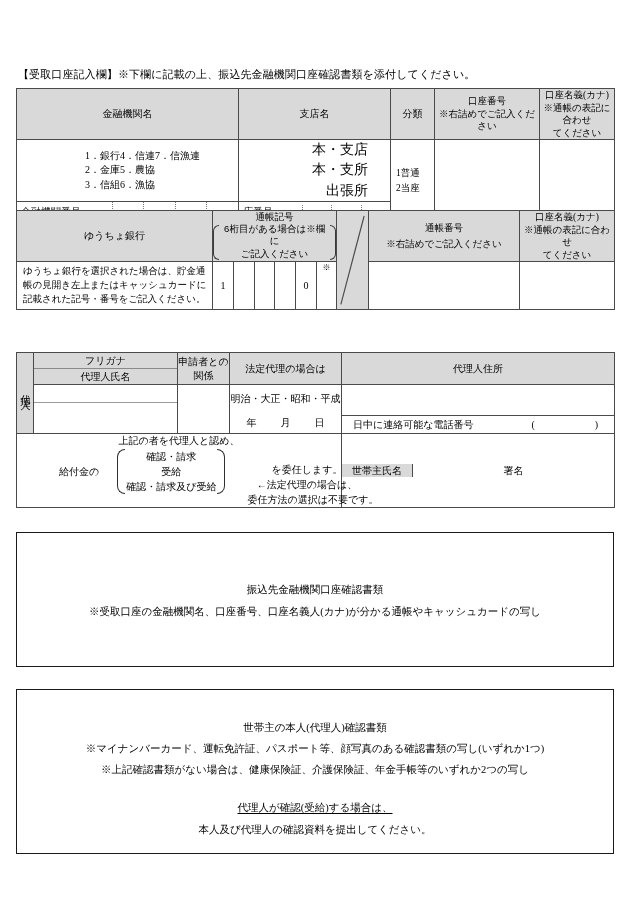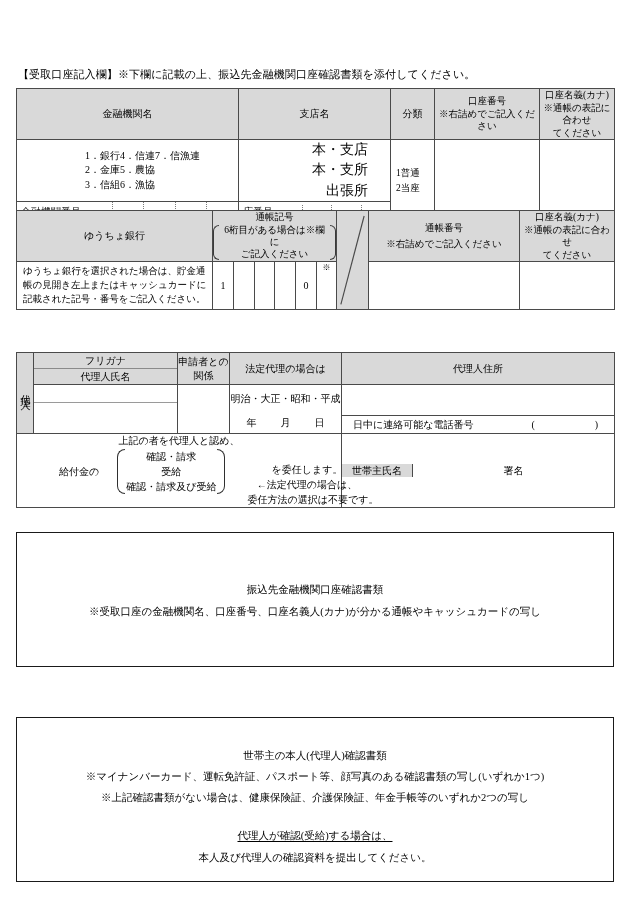--- a/index.html
+++ b/index.html
@@ -158,20 +158,21 @@
   }
   .diag svg { position: absolute; left: 0; top: 0; width: 100%; height: 100%; }
 
   .hdr-2line { font-size: 9.5px; line-height: 1.35; }
   .brace-wrap {
     display: inline-block;
     position: relative;
     padding: 0 7px;
     font-size: 9.5px;
     line-height: 1.3;
+    font-family: Liberation Mono, monospace;
   }
   .brace-wrap::before, .brace-wrap::after {
     content: "";
     position: absolute;
     top: 1px; bottom: 1px;
     width: 5px;
     border: 1px solid #3a3a3a;
   }
   .brace-wrap::before { left: 0; border-right: none; border-radius: 7px 0 0 7px; }
   .brace-wrap::after  { right: 0; border-left: none; border-radius: 0 7px 7px 0; }
@@ -287,21 +288,21 @@
   }
 
   
   .box {
     position: absolute;
     border: 1px solid #1a1a1a;
     box-sizing: border-box;
     text-align: center;
   }
   #box1 { left: 16px; top: 532px; width: 598px; height: 135px; }
-  #box2 { left: 16px; top: 689px; width: 598px; height: 165px; margin-top: 28px; }
+  #box2 { left: 16px; top: 689px; width: 598px; height: 165px; }
   .box .t {
     font-size: 10.5px;
     line-height: 1.75;
     white-space: nowrap;
   }
   #box1 .b1-title { position: absolute; left: 0; right: 0; top: 48px; }
   #box1 .b1-sub   { position: absolute; left: 0; right: 0; top: 70px; }
   #box2 .b2-l1 { position: absolute; left: 0; right: 0; top: 29px; }
   #box2 .b2-l2 { position: absolute; left: 0; right: 0; top: 50px; }
   #box2 .b2-l3 { position: absolute; left: 0; right: 0; top: 71px; }

